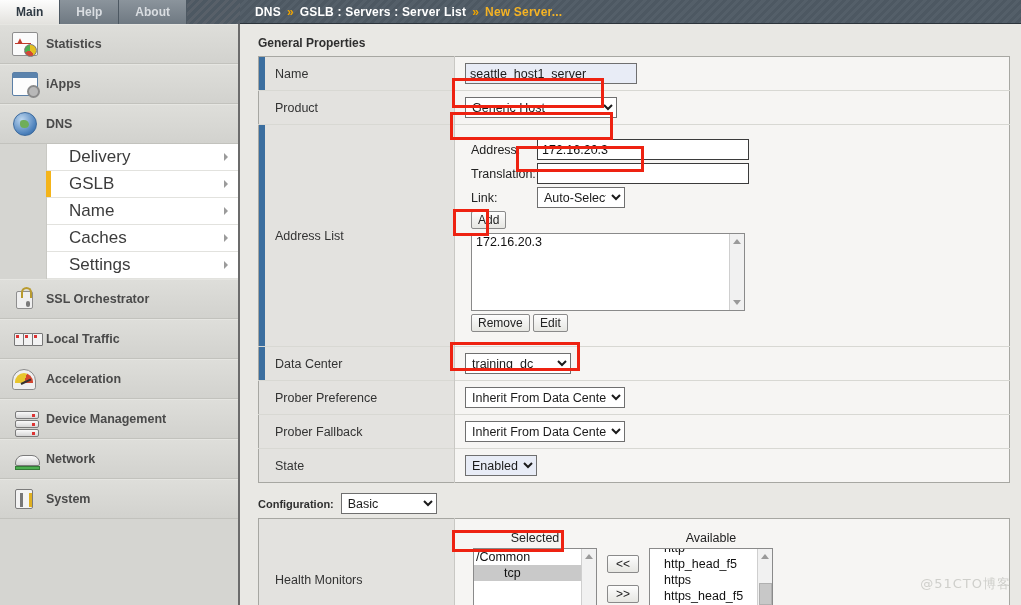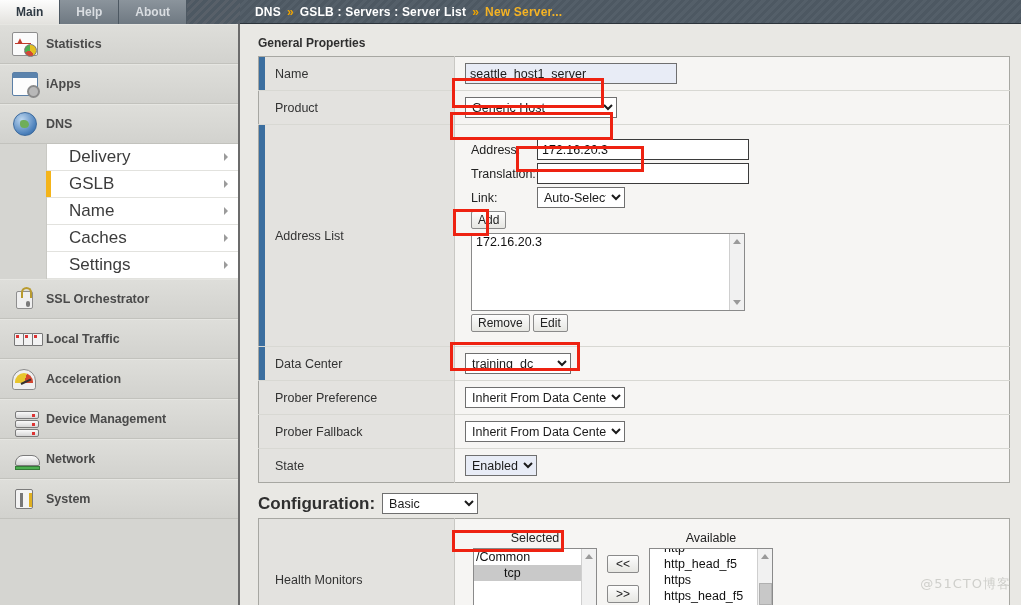--- a/index.html
+++ b/index.html
@@ -267,21 +267,21 @@
   .vscroll .thumb {
     position: absolute; left: 1px; width: 13px; background: #c8c8c8; border: 1px solid #b0b0b0;
   }
   .lb-btns { margin-top: 3px; }
 
   
   .configrow {
     margin: 10px 0 4px 16px;
     display: flex; align-items: center; gap: 7px;
   }
-  .configrow .cl { font-size: 17px; font-weight: bold; color: #2f2f2f; }
+  .configrow .cl { font-size: 11px; font-weight: bold; color: #2f2f2f; }
 
   
   .hm-table {
     margin-left: 16px; width: 752px;
     border: 1px solid #a7a7a2; border-collapse: collapse; background: #f6f5f3;
   }
   .hm-inner { display: flex; align-items: flex-start; padding: 6px 0 6px 8px; gap: 10px; }
   .hm-col { display: flex; flex-direction: column; align-items: center; }
   .hm-col .hdr { font-size: 12.5px; color: #222; margin-bottom: 3px; }
   .hm-list {
@@ -457,21 +457,21 @@
 
   <div class="content">
 
     <div class="section-title">General Properties</div>
 
     <table class="ftable">
       <tbody>
           <tr>
         <td class="lbl-cell req">Name</td>
         <td class="val-cell">
-          <input class="txt" style="width: 212px;" value="seattle_host1_server">
+          <input class="txt" style="width: 172px;" value="seattle_host1_server">
         </td>
       </tr>
       <tr>
         <td class="lbl-cell">Product</td>
         <td class="val-cell">
           <select class="sel" style="width:152px;">
             <option>Generic Host</option>
           </select>
         </td>
       </tr>

